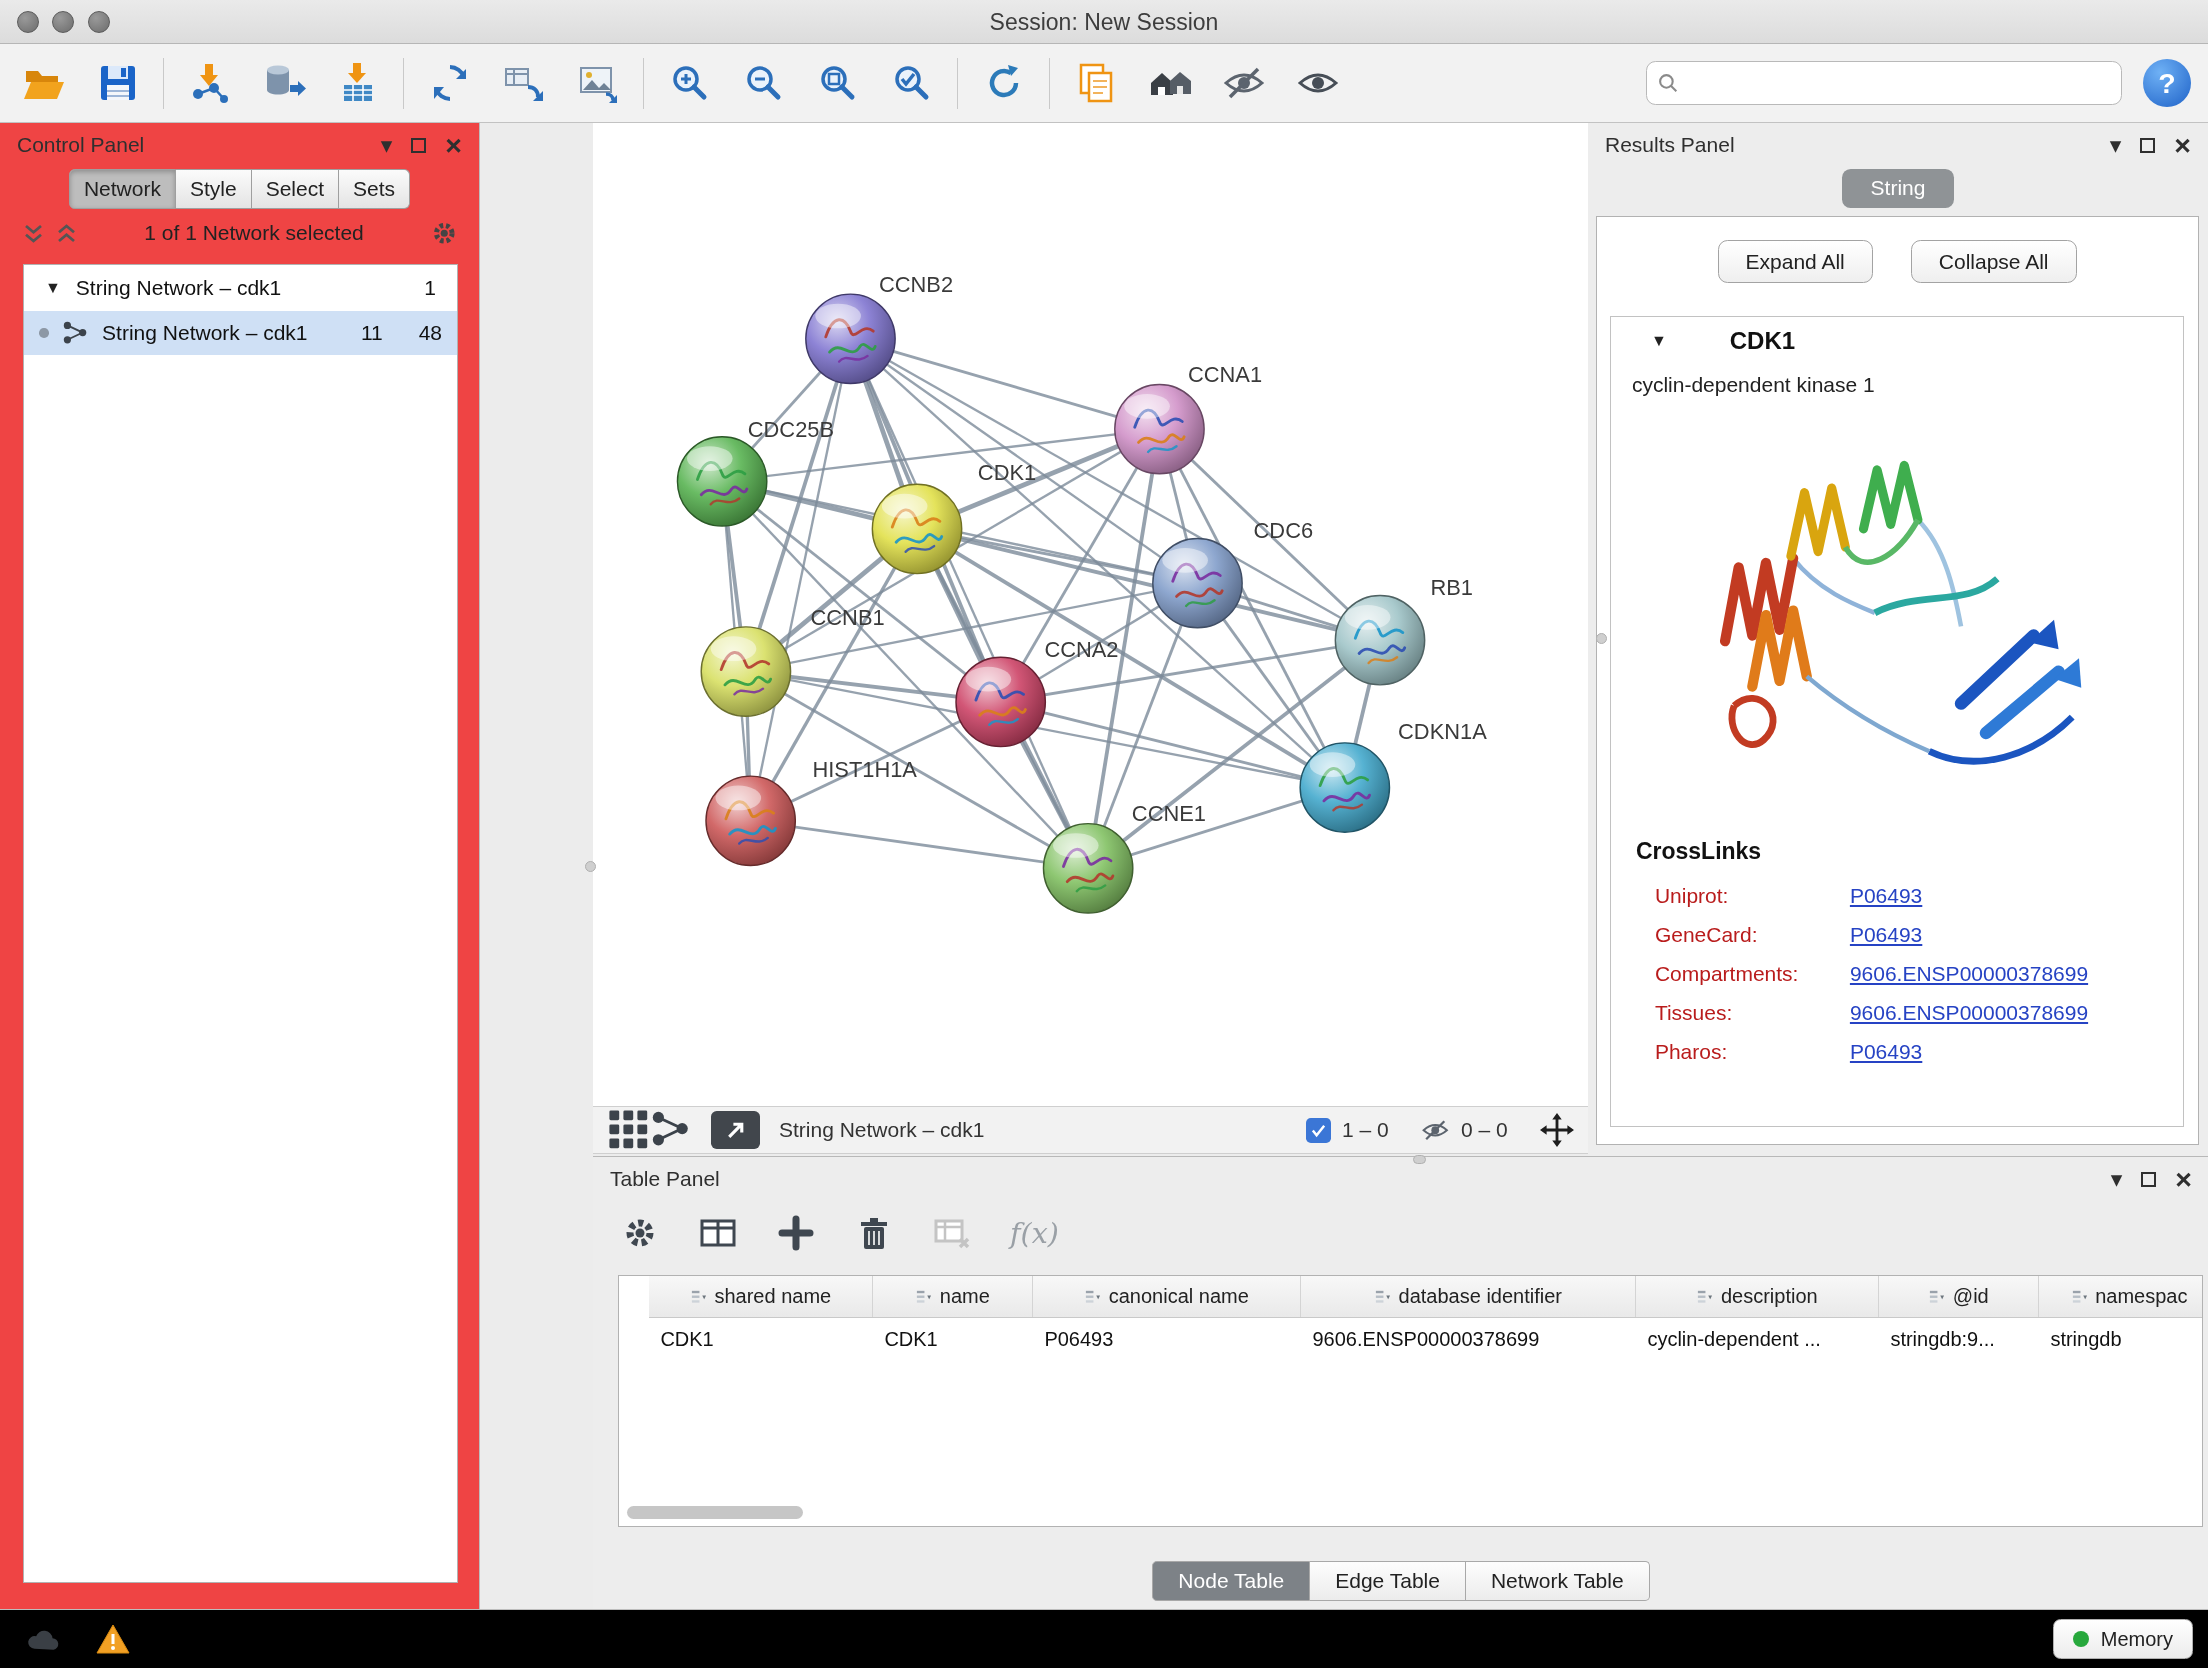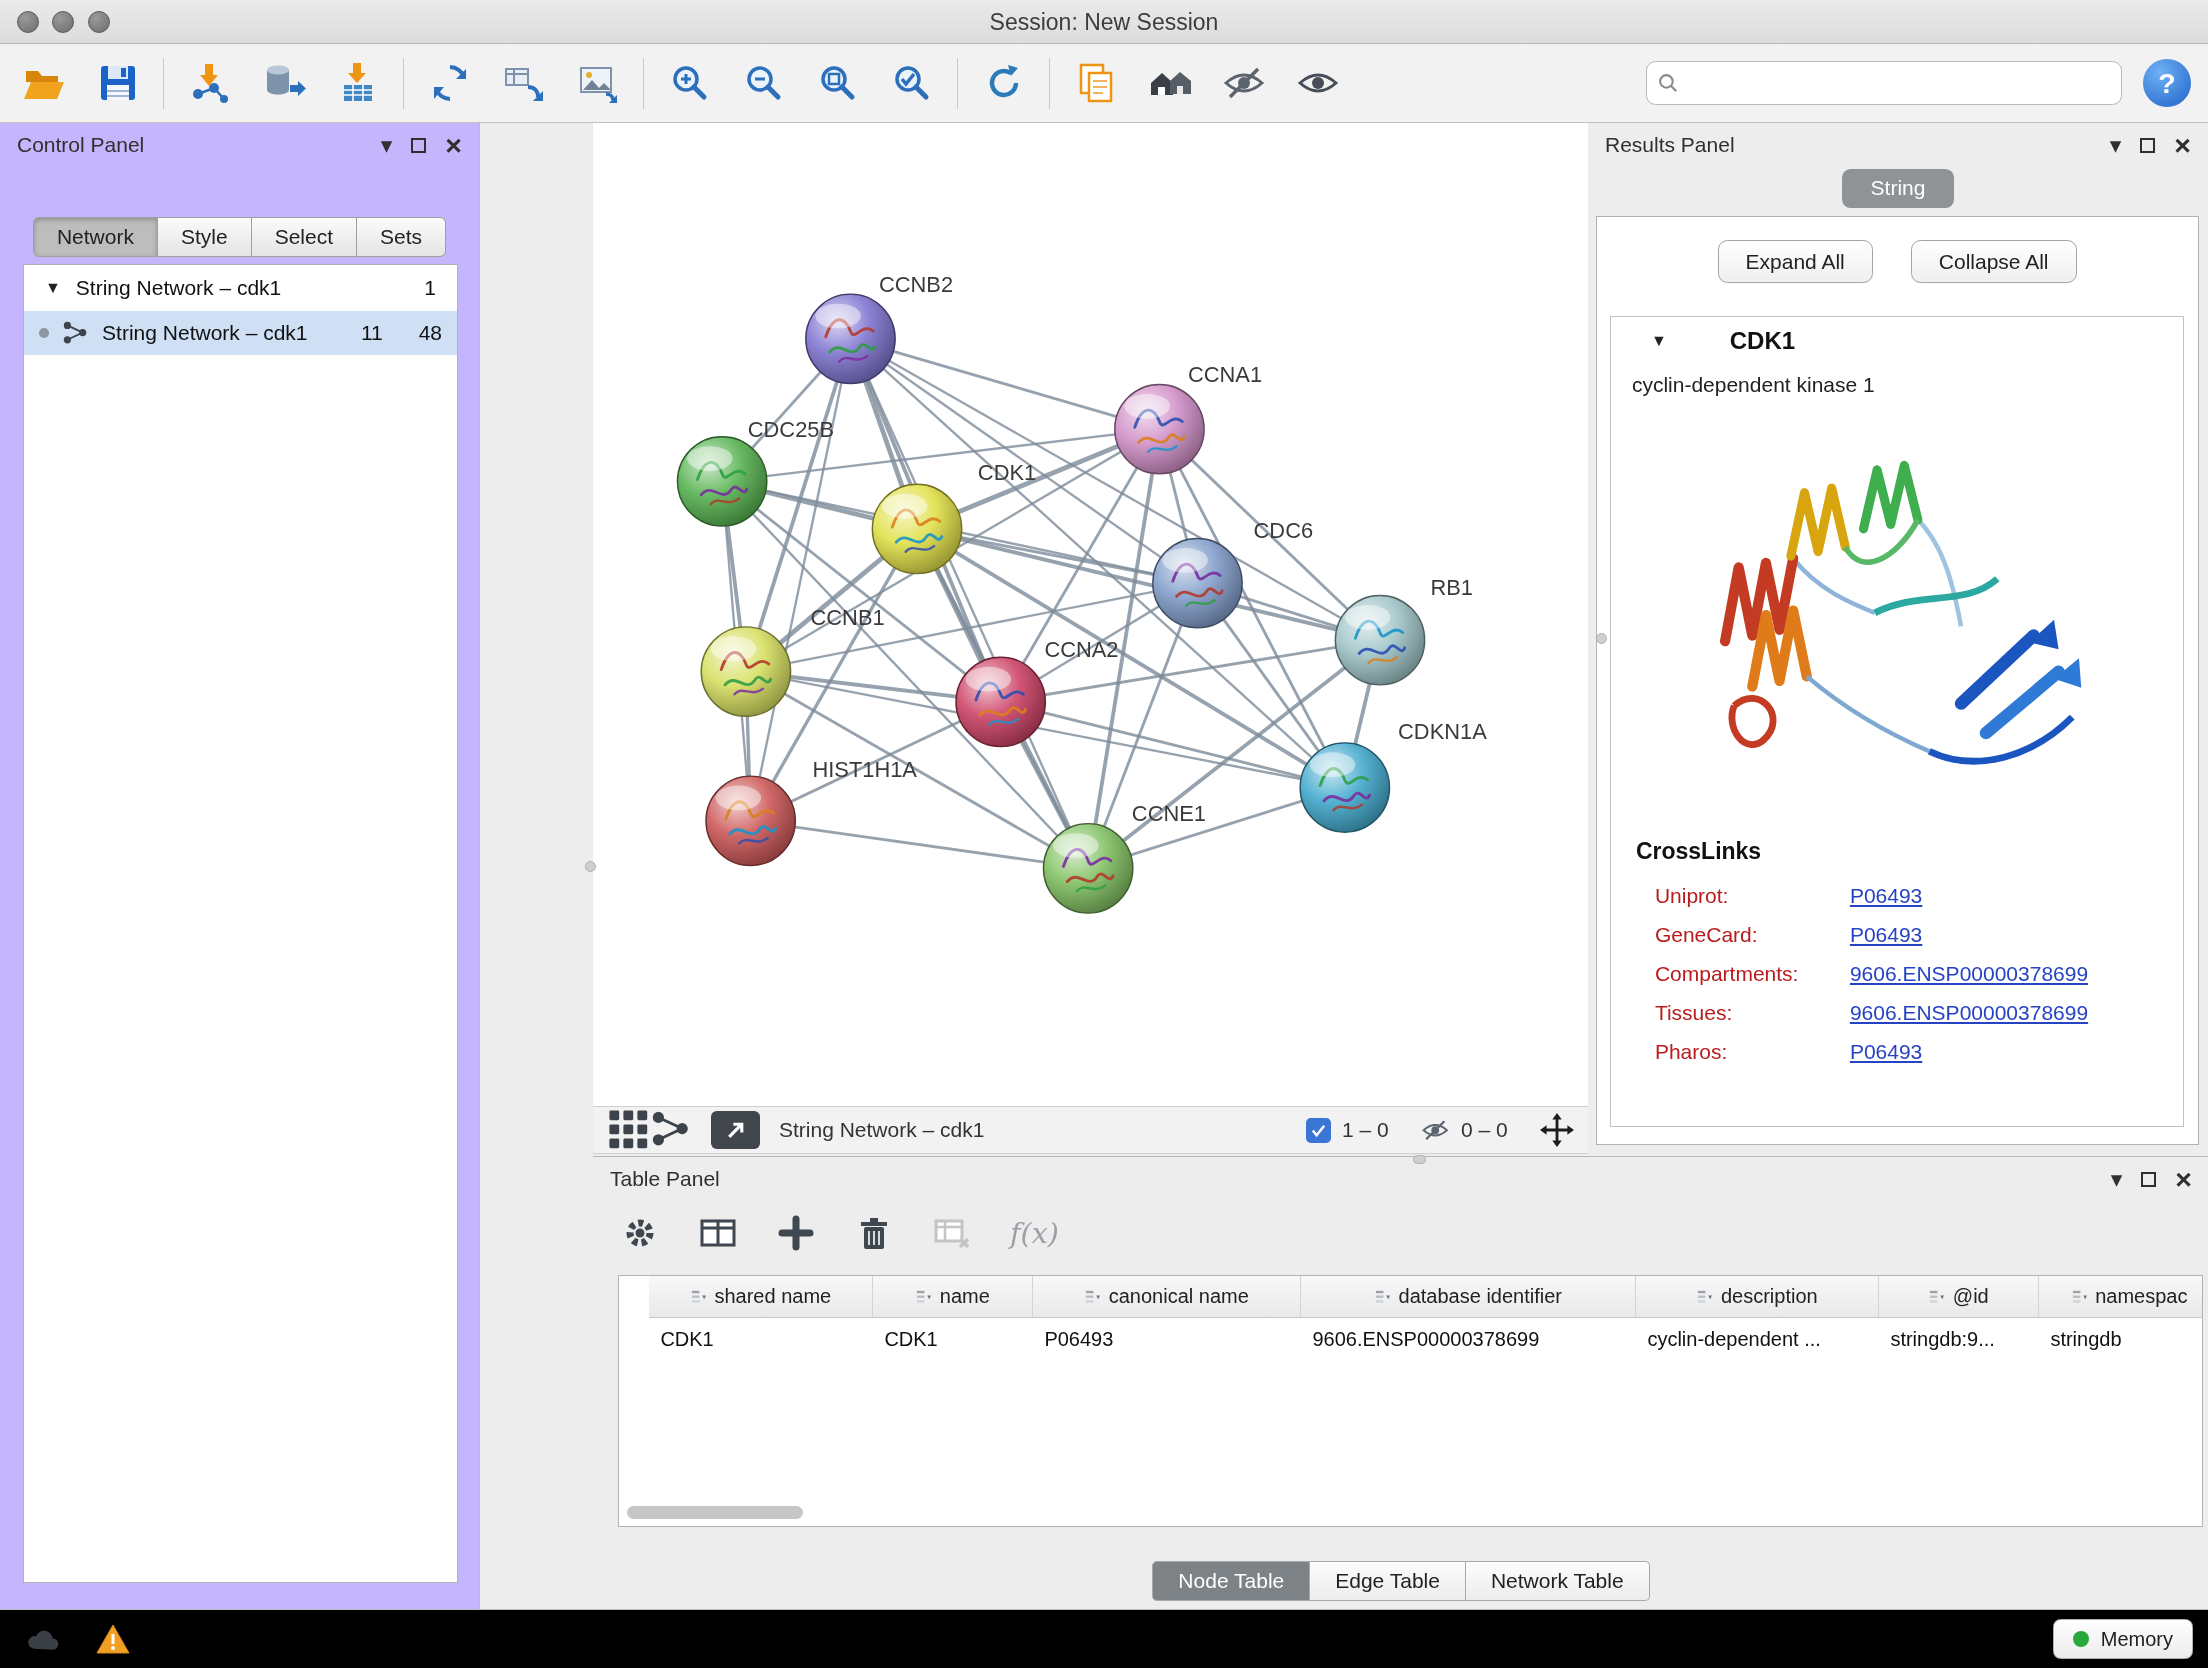--- a/index.html
+++ b/index.html
@@ -36,24 +36,24 @@
   
   .panel-head { height:44px; display:flex; align-items:center; padding:0 17px;
     font-size:21px; color:#2f2f2f; }
   .win-icons { margin-left:auto; display:flex; align-items:center; gap:19px; }
   .ic-float { font-size:23px; color:#2f2f2f; }
   .ic-square { width:15px; height:15px; border:2.4px solid #2f2f2f; display:inline-block; }
   .ic-close { font-size:28.5px; font-weight:bold; color:#2f2f2f; line-height:25px; }
 
   
   .control-panel { position:absolute; left:0; top:123px; width:480px; height:1487px;
-    background:#c4b5fd; border-right:1px solid #bcbcbc; }
+    background:#ef4444; border-right:1px solid #bcbcbc; }
   .cp-tabs { display:flex; justify-content:center; margin-top:1.9px; }
-  .cp-tab { height:40px; padding:0 23px; font-size:21px; color:#222;
-    background:linear-gradient(#fbfbfb,#e4e4e4); border:1px solid #9f9f9f; border-left-width:0;margin-top:48px; }
+  .cp-tab { height:40px; padding:0 14px; font-size:21px; color:#222;
+    background:linear-gradient(#fbfbfb,#e4e4e4); border:1px solid #9f9f9f; border-left-width:0; }
   .cp-tab:first-child { border-left-width:1px; border-radius:5.7px 0 0 5.7px; }
   .cp-tab:last-child { border-radius:0 5.7px 5.7px 0; }
   .cp-tab.sel { background:#bdbdbd; box-shadow:inset 0 1.9px 4.8px rgba(0,0,0,.25); }
   .cp-status { display:flex; align-items:center; height:49px; padding:0 21px; gap:7.6px; }
   .cp-status .lbl { flex:1; text-align:center; font-size:21px; color:#222; }
   .cp-list { position:absolute; left:23px; right:21px; top:141px; bottom:27px;
     background:#fff; border:1px solid #b2b2b2; overflow:hidden; }
   .tree-row1 { display:flex; align-items:center; height:46px; padding:0 21px; gap:15px; font-size:21px; color:#111; }
   .tree-row1 .count { margin-left:auto; }
   .tree-row2 { display:flex; align-items:center; height:44px; background:#cfe0f5;

